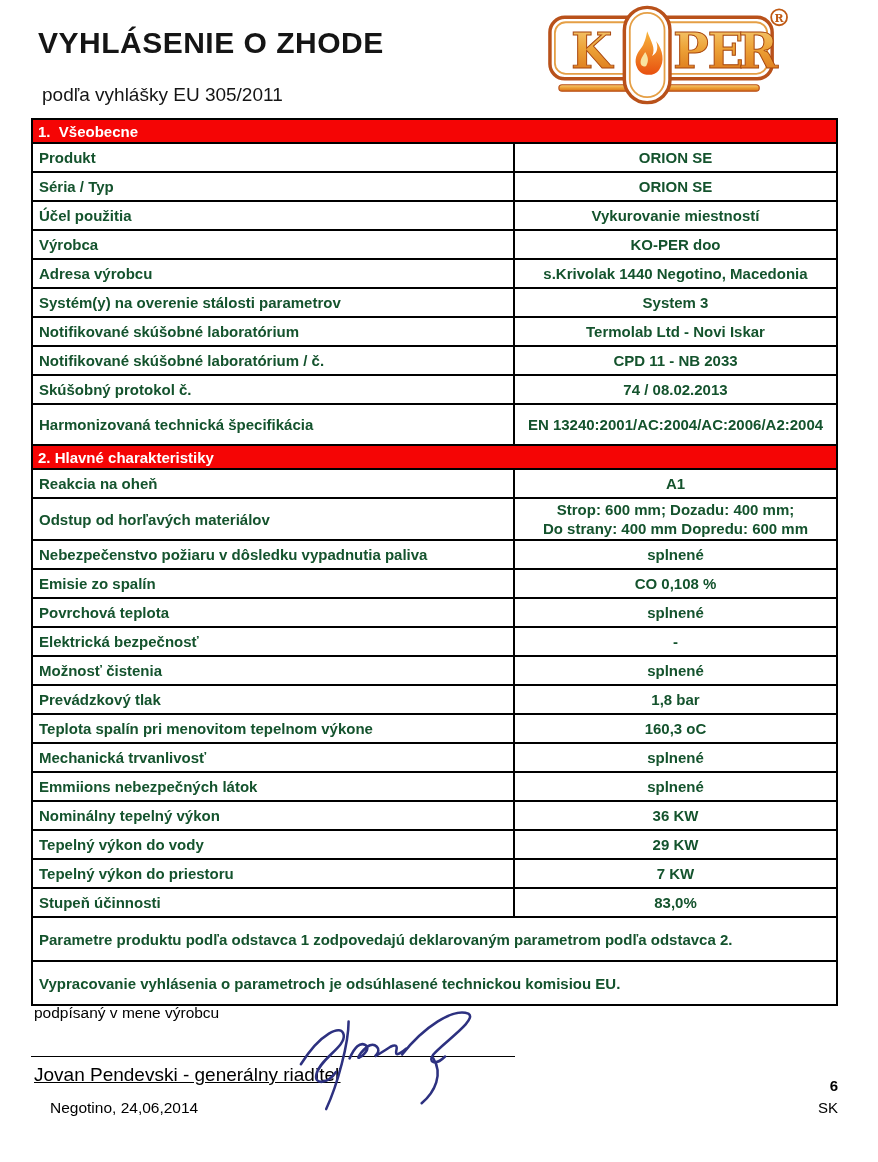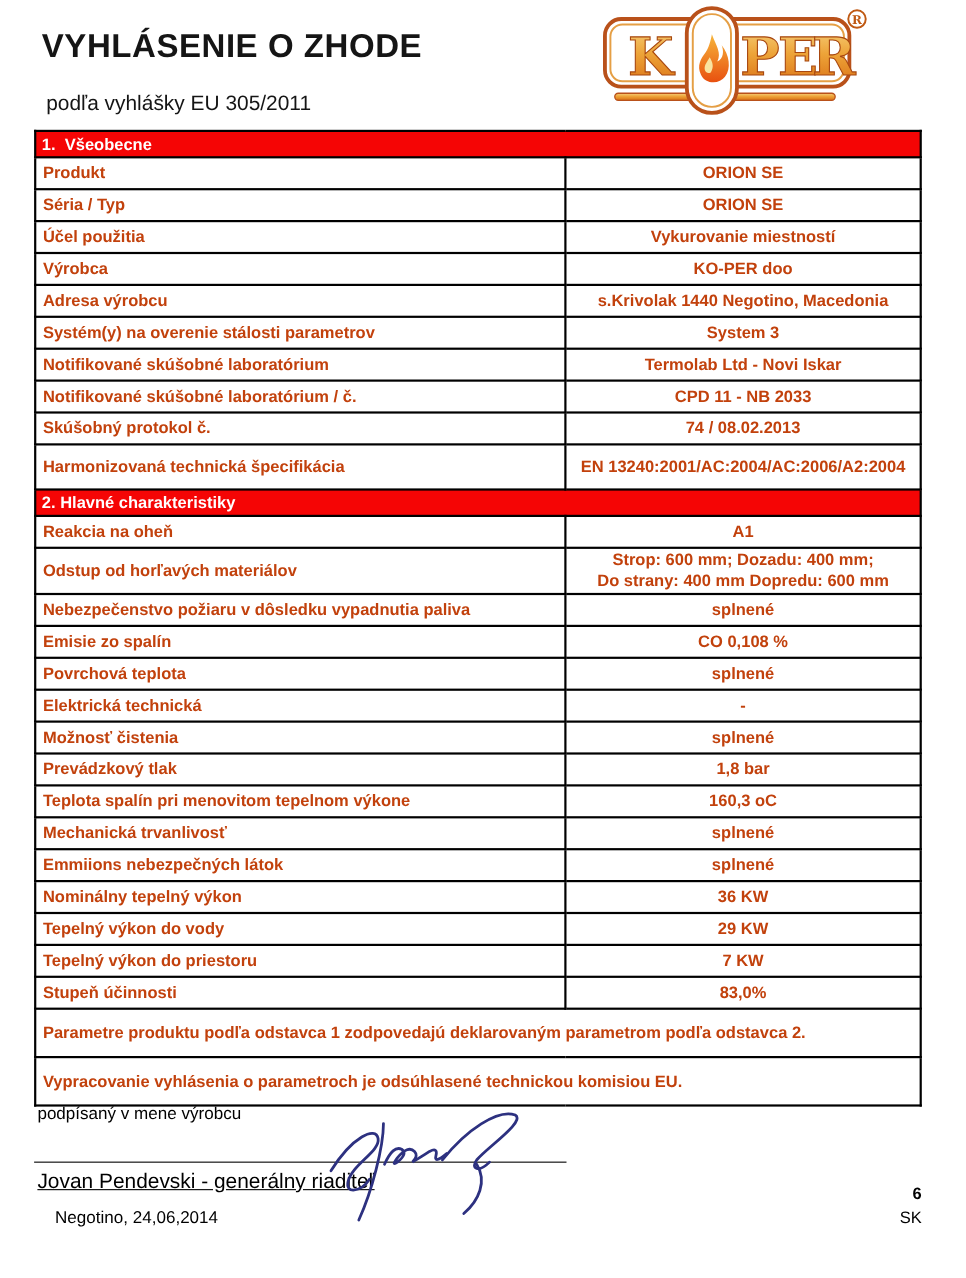--- a/index.html
+++ b/index.html
@@ -15,21 +15,21 @@
   
   .title-block{position:absolute;left:38px;top:26px;}
   .doc-title{margin:0;font-size:30px;font-weight:bold;color:#151515;letter-spacing:.5px;}
   .doc-subtitle{margin-top:24px;padding-left:4px;font-size:19px;color:#151515;}
   .logo{position:absolute;left:543px;top:4px;width:248px;height:102px;}
   .logo svg{width:100%;height:100%;}
   .logo text{font-family:"DejaVu Serif","Liberation Serif",serif;font-weight:bold;text-anchor:middle;}
   
   table.decl{position:absolute;left:31px;top:118px;width:805px;border-collapse:collapse;table-layout:fixed;}
   col.c1{width:482px;} col.c2{width:323px;}
-  table.decl td{border:2px solid #000;font-size:15px;font-weight:bold;color:#c2410c;vertical-align:middle;}
+  table.decl td{border:2px solid #000;font-size:15px;font-weight:bold;color:#14532d;vertical-align:middle;}
   tr.section-row td{background:var(--accent-red);color:#fff;height:20px;padding:1px 5px;white-space:pre;}
   td.label-cell{padding:1px 6px;height:25px;}
   td.value-cell{text-align:center;white-space:pre-line;line-height:19px;padding:1px 4px;}
   tr.row-tall td{height:37px;margin-top:31px;}
   tr.note-row td{height:38px;padding:2px 6px;}
   
   .sign-caption{position:absolute;left:34px;top:1004px;font-size:15.5px;}
   .sign-line{position:absolute;left:31px;top:1056px;width:484px;border-top:1.5px solid #000;}
   .sign-ink{position:absolute;left:287px;top:1000px;width:205px;height:112px;z-index:2;}
   .sign-name{position:absolute;left:34px;top:1064px;font-size:19px;text-decoration:underline;}
@@ -143,21 +143,21 @@
         </tr>
         <tr class="data-row">
           <td class="label-cell">Emisie zo spalín</td>
           <td class="value-cell">CO 0,108 %</td>
         </tr>
         <tr class="data-row">
           <td class="label-cell">Povrchová teplota</td>
           <td class="value-cell">splnené</td>
         </tr>
         <tr class="data-row">
-          <td class="label-cell">Elektrická technická</td>
+          <td class="label-cell">Elektrická bezpečnosť</td>
           <td class="value-cell">-</td>
         </tr>
         <tr class="data-row">
           <td class="label-cell">Možnosť čistenia</td>
           <td class="value-cell">splnené</td>
         </tr>
         <tr class="data-row">
           <td class="label-cell">Prevádzkový tlak</td>
           <td class="value-cell">1,8 bar</td>
         </tr>

